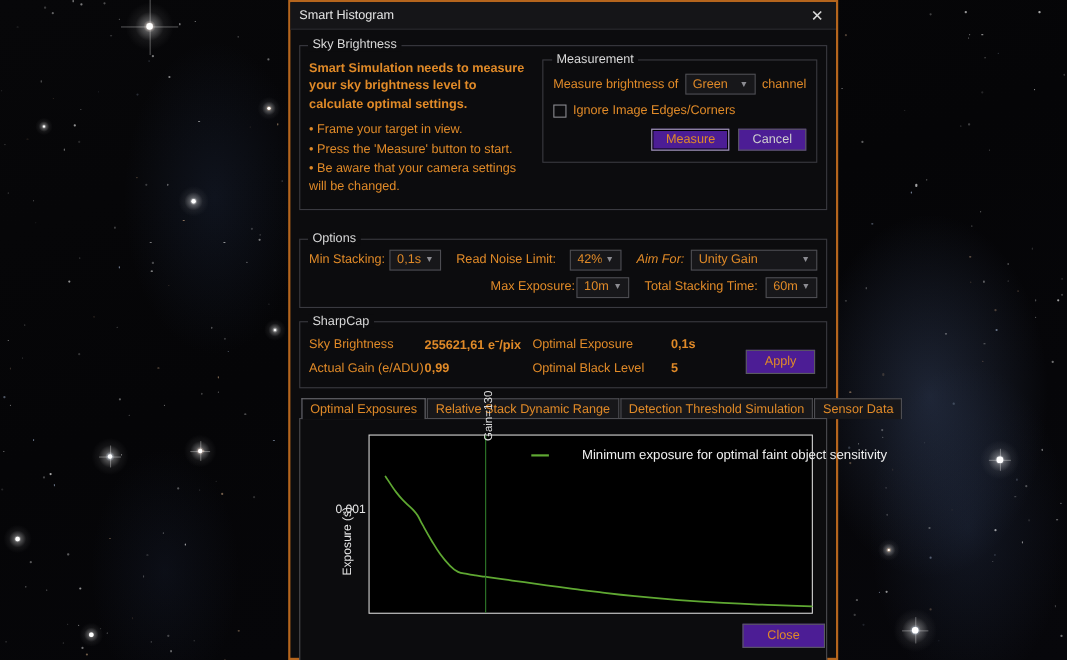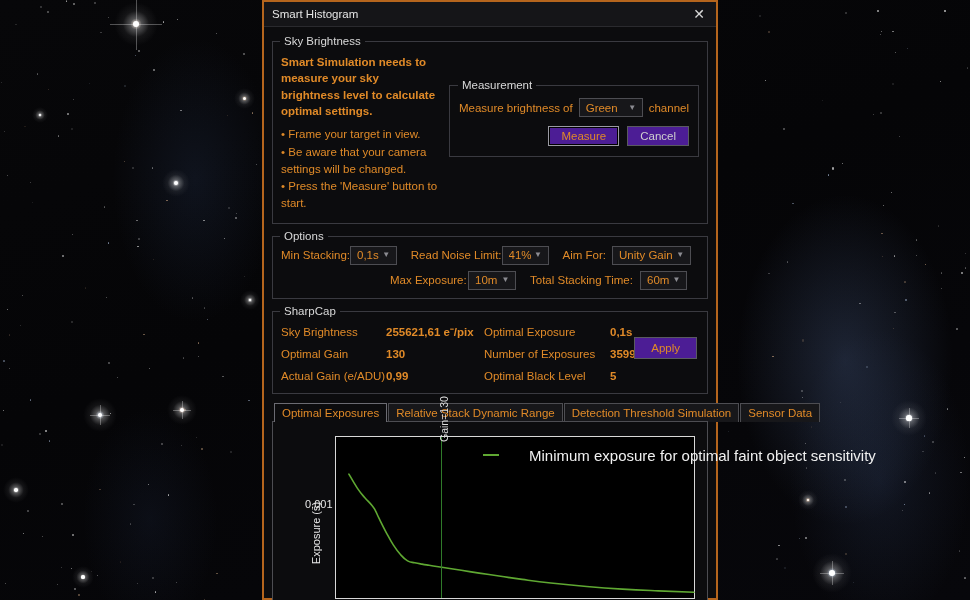--- a/index.html
+++ b/index.html
@@ -18,21 +18,21 @@
       radial-gradient(ellipse 110px 190px at 195px 180px, rgba(60,85,135,.17), rgba(0,0,0,0) 75%),
       radial-gradient(ellipse 90px 150px at 150px 520px, rgba(55,75,120,.13), rgba(0,0,0,0) 75%),
       linear-gradient(160deg,#070709 0%, #050507 45%, #07070b 100%);
   }
   .star{position:absolute;border-radius:50%;background:#fff;}
   .glow{position:absolute;border-radius:50%;pointer-events:none;}
   .spike{position:absolute;background:rgba(255,255,255,.30);}
 
   
   #dialog{
-    position:absolute;left:262px;top:0px;width:456px;height:600px;
+    position:absolute;left:262px;top:0px;width:500px;height:600px;
     background:#0c0c0e;
     border:2px solid #b5651d;
     box-sizing:border-box;
     color:#e08a28;
     font-size:11.5px;
   }
   .titlebar{
     height:24px;display:flex;align-items:center;
     padding:0 6px 0 8px;
     background:#151518;
@@ -55,21 +55,21 @@
 
   
   #skyGroup{margin-top:10px;padding:12px 8px 10px 8px;}
   .sb-flex{display:flex;gap:10px;}
   .sb-left{width:255px;}
   .warn{color:#e08a28;font-weight:bold;font-size:11.5px;line-height:1.42;margin:0 0 7px 0;}
   .bullets{color:#e08a28;font-size:11.5px;line-height:1.45;}
   .bullets div{margin-bottom:1px;}
 
   .sb-right{flex:1;position:relative;}
-  .measure-box{position:relative;border:1px solid #3a3a40;padding:12px 9px 10px 9px;margin-top:31px;}
+  .measure-box{position:relative;border:1px solid #3a3a40;padding:12px 9px 10px 9px;}
   .measure-box > .legend{
     position:absolute;top:-7px;left:8px;background:#0c0c0e;padding:0 4px;color:#d9d9d9;font-size:11.5px;
   }
   .row{display:flex;align-items:center;gap:6px;}
   .lbl{color:#e08a28;font-size:11.5px;white-space:nowrap;}
 
   
   .combo{
     background:#17171a;border:1px solid #4d4d52;color:#e08a28;
     height:19px;display:inline-flex;align-items:center;
@@ -98,21 +98,21 @@
     width:58px;height:19px;background:#0c0c0e;border:1px solid #8a8a90;
     display:inline-flex;align-items:stretch;box-sizing:border-box;
   }
   .spin .fld{flex:1;}
   .spin .ar{
     width:14px;border-left:1px solid #8a8a90;display:flex;flex-direction:column;
     align-items:center;justify-content:center;color:#cfcfcf;font-size:7px;line-height:6px;cursor:pointer;
   }
 
   
-  #optGroup{margin-top:12px;padding:9px 20px 8px 8px;}
+  #optGroup{margin-top:26px;padding:9px 8px 8px 8px;}
   .opt-row{display:flex;align-items:center;margin-bottom:6px;}
   .opt-row:last-child{margin-bottom:0;justify-content:flex-end;}
   .opt-lab{color:#e08a28;font-size:11.5px;white-space:nowrap;}
 
   
   #resGroup{margin-top:12px;padding:9px 8px 6px 8px;}
   .res-grid{position:relative;}
   .res-line{display:flex;align-items:center;height:22px;}
   .rk{color:#e08a28;font-size:11.5px;width:105px;white-space:nowrap;}
   .rv{color:#e08a28;font-size:11.5px;font-weight:bold;width:98px;white-space:nowrap;overflow:hidden;}
@@ -145,21 +145,21 @@
   }
   .ytick{
     position:absolute;left:32px;color:#e6e6e6;font-size:11px;white-space:nowrap;
   }
   .vline{position:absolute;top:0;bottom:0;width:1px;background:#2f7a2a;}
   .vlabel{
     position:absolute;color:#dcdcdc;font-size:10.5px;white-space:nowrap;
     transform-origin:left top;transform:rotate(-90deg);
   }
   .legend-line{position:absolute;height:2px;background:#5fa832;}
-  .legend-text{position:absolute;color:#f0f0f0;font-size:15px;white-space:nowrap;padding-left:24px;}
+  .legend-text{position:absolute;color:#f0f0f0;font-size:12px;white-space:nowrap;padding-left:24px;}
 
   
   .bottombar{position:absolute;left:0;right:0;bottom:0;height:38px;}
   #closeBtn{position:absolute;right:10px;top:7px;padding:4px 22px;}
 </style>
 </head>
 <body>
 
 <div id="sky"></div>
 <div id="starlayer">
@@ -413,38 +413,42 @@
   <div class="body">
 
     <div class="group" id="skyGroup">
       <div class="legend">Sky Brightness</div>
 
       <div class="sb-flex">
         <div class="sb-left">
           <div class="warn">Smart Simulation needs to measure your sky brightness level to calculate optimal settings.</div>
           <div class="bullets">
             <div>• Frame your target in view.</div>
+            <div>• Press the 'Measure' button to start.</div>
             <div>• Be aware that your camera settings will be changed.</div>
-            <div>• Press the 'Measure' button to start.</div>
           </div>
         </div>
 
         <div class="sb-right">
           <div class="measure-box">
             <div class="legend">Measurement</div>
 
             <div class="row" style="margin-bottom:9px;">
               <span class="lbl">Measure brightness of</span>
               <span class="combo" style="width:64px;">
                 <span class="cv">Green</span>
                 <span class="arr">▼</span>
               </span>
               <span class="lbl">channel</span>
             </div>
 
+            <div class="row" style="margin-bottom:10px;">
+              <span class="cbx"></span>
+              <span class="lbl">Ignore Image Edges/Corners</span>
+            </div>
 
             <div class="row" style="justify-content:flex-end;gap:8px;">
               <button class="btn focus">Measure</button>
               <button class="btn plain">Cancel</button>
             </div>
           </div>
 
         </div>
       </div>
     </div>
@@ -453,24 +457,24 @@
       <div class="legend">Options</div>
 
       <div class="opt-row">
         <span class="opt-lab" style="width:78px;">Min Stacking:</span>
         <span class="combo" style="width:48px;">
           <span class="cv">0,1s</span>
           <span class="arr">▼</span>
         </span>
         <span class="opt-lab" style="width:110px;margin-left:14px;">Read Noise Limit:</span>
         <span class="combo" style="width:47px;">
-          <span class="cv">41%</span>
+          <span class="cv">42%</span>
           <span class="arr">▼</span>
         </span>
-        <span class="opt-lab" style="margin-left:14px;">Aim For:</span>
+        <span class="opt-lab" style="margin-left:14px;font-style:italic;">Aim For:</span>
         <span class="combo" style="width:122px;margin-left:6px;">
           <span class="cv">Unity Gain</span>
           <span class="arr">▼</span>
         </span>
       </div>
 
       <div class="opt-row">
         <span class="opt-lab" style="width:78px;">Max Exposure:</span>
         <span class="combo" style="width:48px;">
           <span class="cv">10m</span>
@@ -486,26 +490,20 @@
 
     <div class="group" id="resGroup">
       <div class="legend">SharpCap</div>
 
       <div class="res-grid">
         <div class="res-line">
           <span class="rk">Sky Brightness</span>
           <span class="rv">255621,61 e⁻/pix</span>
           <span class="rk2">Optimal Exposure</span>
           <span class="rv2">0,1s</span>
-        </div>
-        <div class="res-line">
-          <span class="rk">Optimal Gain</span>
-          <span class="rv">130</span>
-          <span class="rk2">Number of Exposures</span>
-          <span class="rv2">35999</span>
         </div>
         <div class="res-line">
           <span class="rk">Actual Gain (e/ADU)</span>
           <span class="rv">0,99</span>
           <span class="rk2">Optimal Black Level</span>
           <span class="rv2">5</span>
         </div>
         <button class="btn" id="applyBtn">Apply</button>
       </div>
     </div>
@@ -530,13 +528,16 @@
         <div class="vlabel" id="vlabel" style="left: 165.04px; top: 20px;">Gain=130</div>
         <div class="legend-line" id="legLine" style="left: 210px; top: 32px; width: 16px; background: rgb(95, 168, 50);"></div>
         <div class="legend-text" id="legText" style="left: 232px; top: 25px;">Minimum exposure for optimal faint object sensitivity</div>
         <div id="xticks"></div>
 
       </div>
     </div>
 
   </div>
 
+  <div class="bottombar">
+    <button class="btn" id="closeBtn">Close</button>
+  </div>
 </div>
 
 </body></html>

